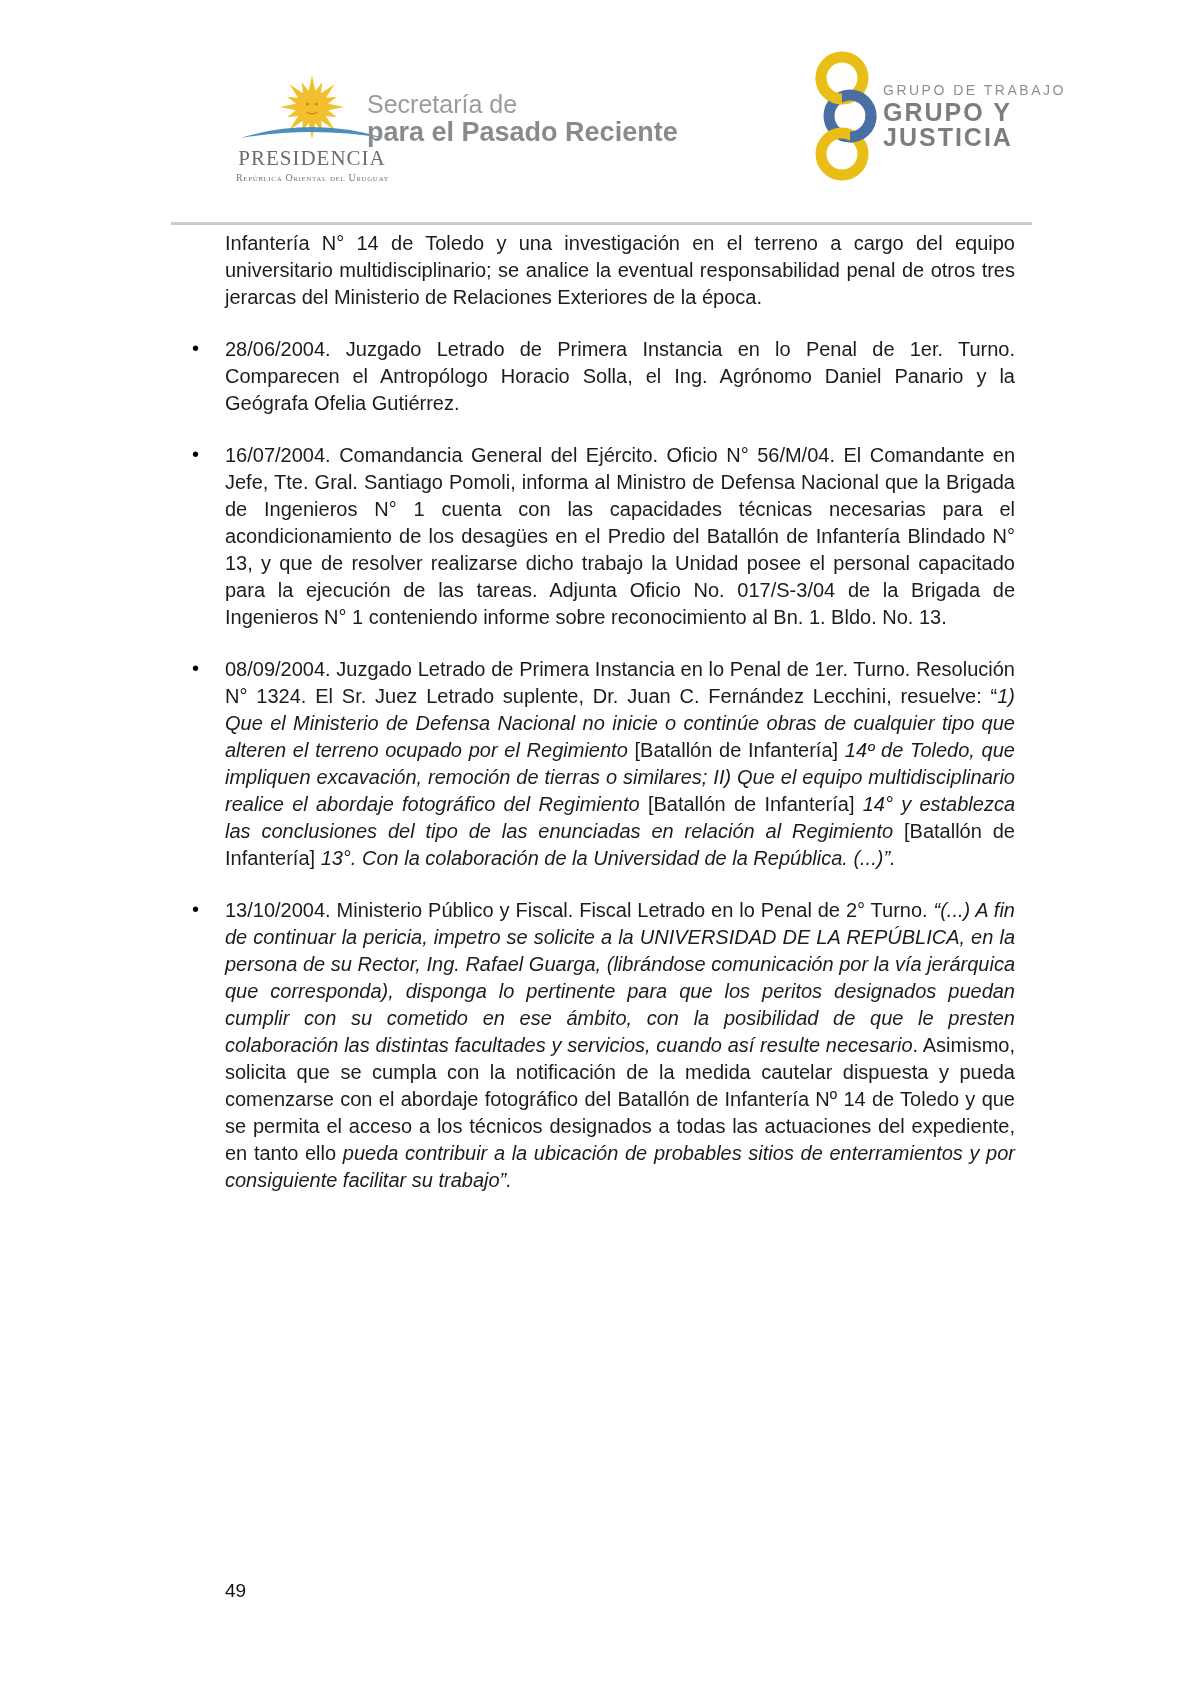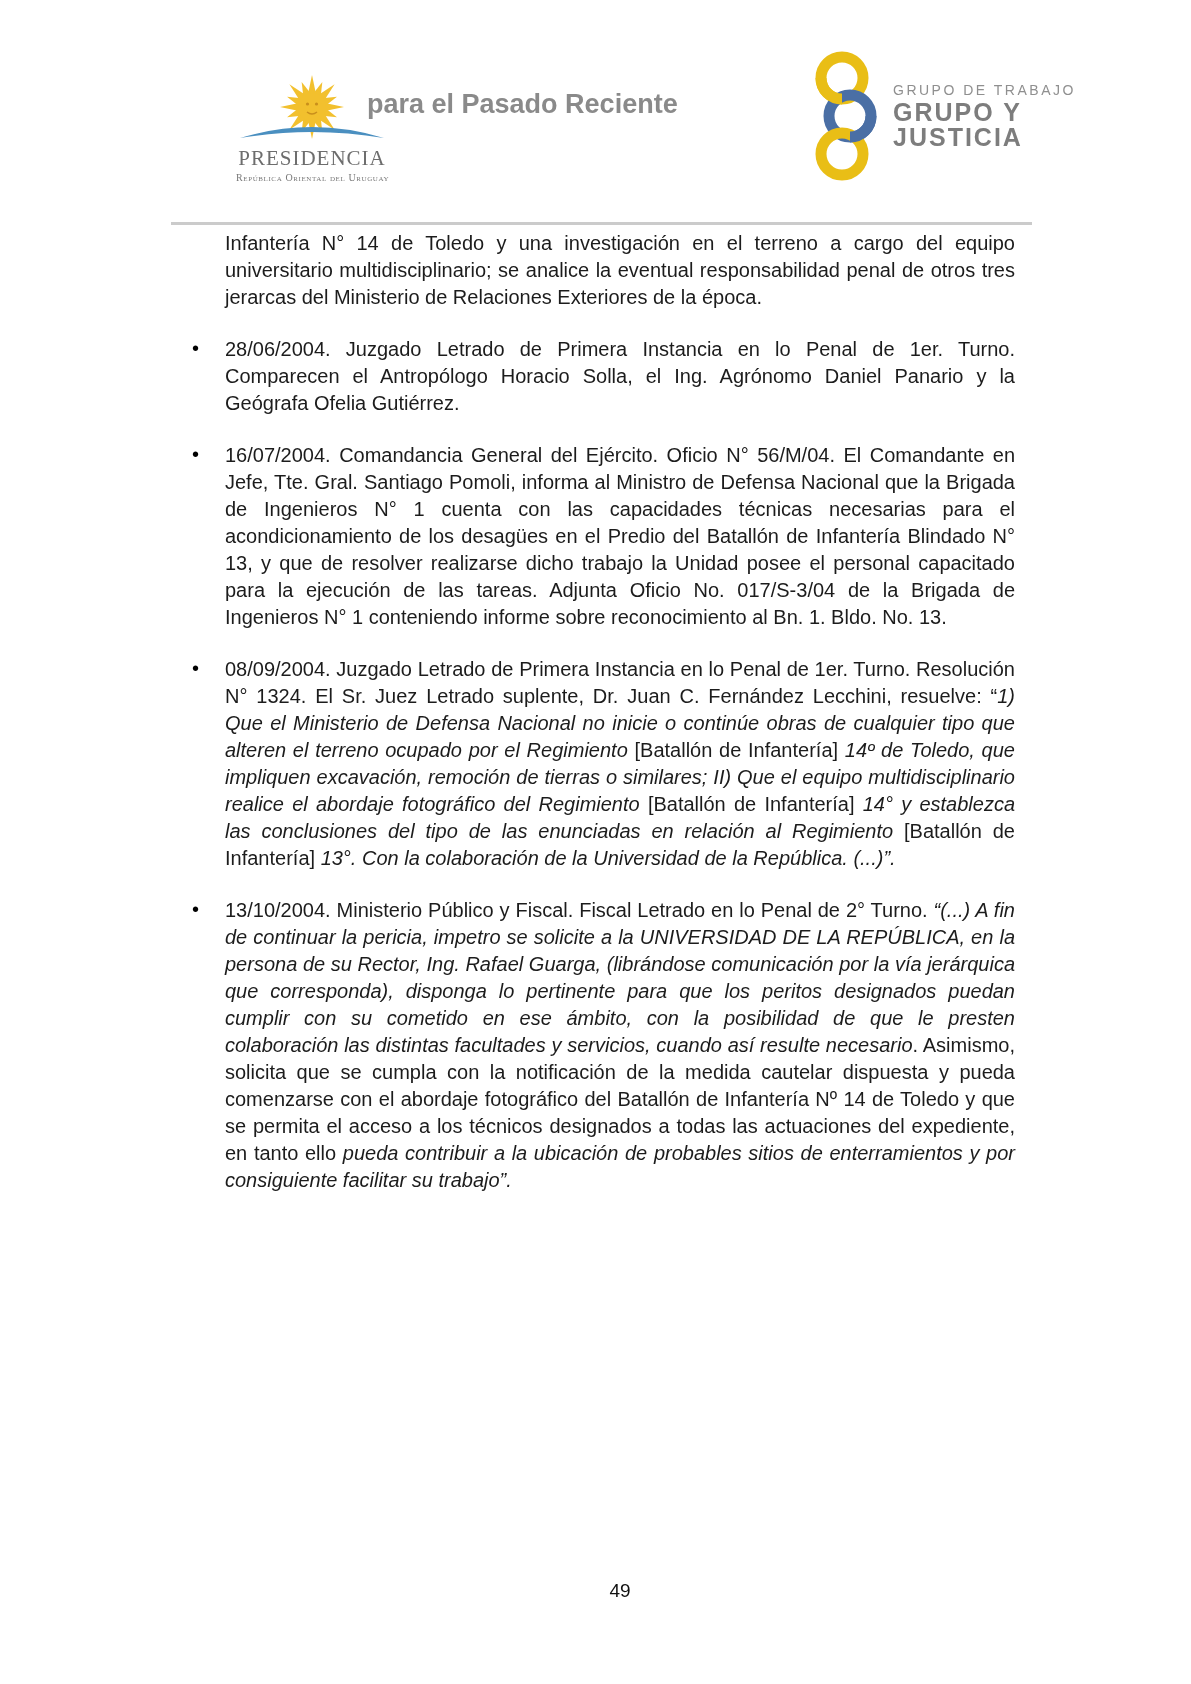--- a/index.html
+++ b/index.html
@@ -49,21 +49,21 @@
   .sec-l1 { font-size: 25px; color: #9b9b9b; font-weight: 400; }
   .sec-l2, .sec-l3 { font-size: 27px; color: #8a8a8a; font-weight: 700; }
 
   .vj {
     position: absolute;
     left: 813px; top: 50px;
     display: flex;
     align-items: flex-start;
   }
   .rings-svg { width: 70px; height: 132px; display: block; }
-  .vj-text { margin-left: 10px; padding-top: 32px; white-space: nowrap; }
+  .vj-text { padding-top: 32px; white-space: nowrap; }
   .vj-l1 { font-size: 14px; letter-spacing: 2.5px; color: #8f8f8f; margin-bottom: 2px; }
   .vj-l2, .vj-l3 { font-size: 25px; font-weight: 700; letter-spacing: 2px; color: #7d7d7d; line-height: 25px; }
 
   
   .title {
     position: absolute;
     left: 171px; top: 196px;
     width: 861px;
     text-align: center;
     font-size: 21px;
@@ -95,21 +95,21 @@
     font-size: 20px;
     color: #000000;
   }
   .seg-italic { font-style: italic; }
 
   
   .pagenum {
     position: absolute;
     left: 225px; top: 1580px;
     width: 790px;
-    text-align: center;
+    text-align: left;
     font-size: 19px;
     color: #111111;
   }
 </style>
 </head>
 <body>
 
 <div class="page">
 
   <header>
@@ -140,20 +140,21 @@
           <circle cx="4.5" cy="-3" r="1.6" fill="#c98f1c"></circle>
           <path d="M-5,5 Q0,9 5,5" stroke="#c98f1c" stroke-width="1.5" fill="none"></path>
         </g>
         <path d="M3,64 Q75,42 147,64 Q75,52 3,64 Z" fill="#4a8fc0"></path>
       </svg>
       <div class="pres-word">PRESIDENCIA</div>
       <div class="pres-sub">República Oriental del Uruguay</div>
     </div>
 
     <div class="secretaria">
+      <div class="sec-l1">Secretaría de</div>
       <div class="sec-l3">para el Pasado Reciente</div>
     </div>
 
     <div class="vj">
       <svg class="rings-svg" viewBox="0 0 70 132" xmlns="http://www.w3.org/2000/svg">
         <circle cx="29" cy="28" r="21" fill="none" stroke="#e9be16" stroke-width="11"></circle>
         <circle cx="37" cy="66" r="21" fill="none" stroke="#4a6fa5" stroke-width="11"></circle>
         <path d="M 8,28 A 21,21 0 0,0 29,49" fill="none" stroke="#e9be16" stroke-width="11"></path>
         <circle cx="29" cy="104" r="21" fill="none" stroke="#e9be16" stroke-width="11"></circle>
         <path d="M 58,66 A 21,21 0 0,1 37,87" fill="none" stroke="#4a6fa5" stroke-width="11"></path>

